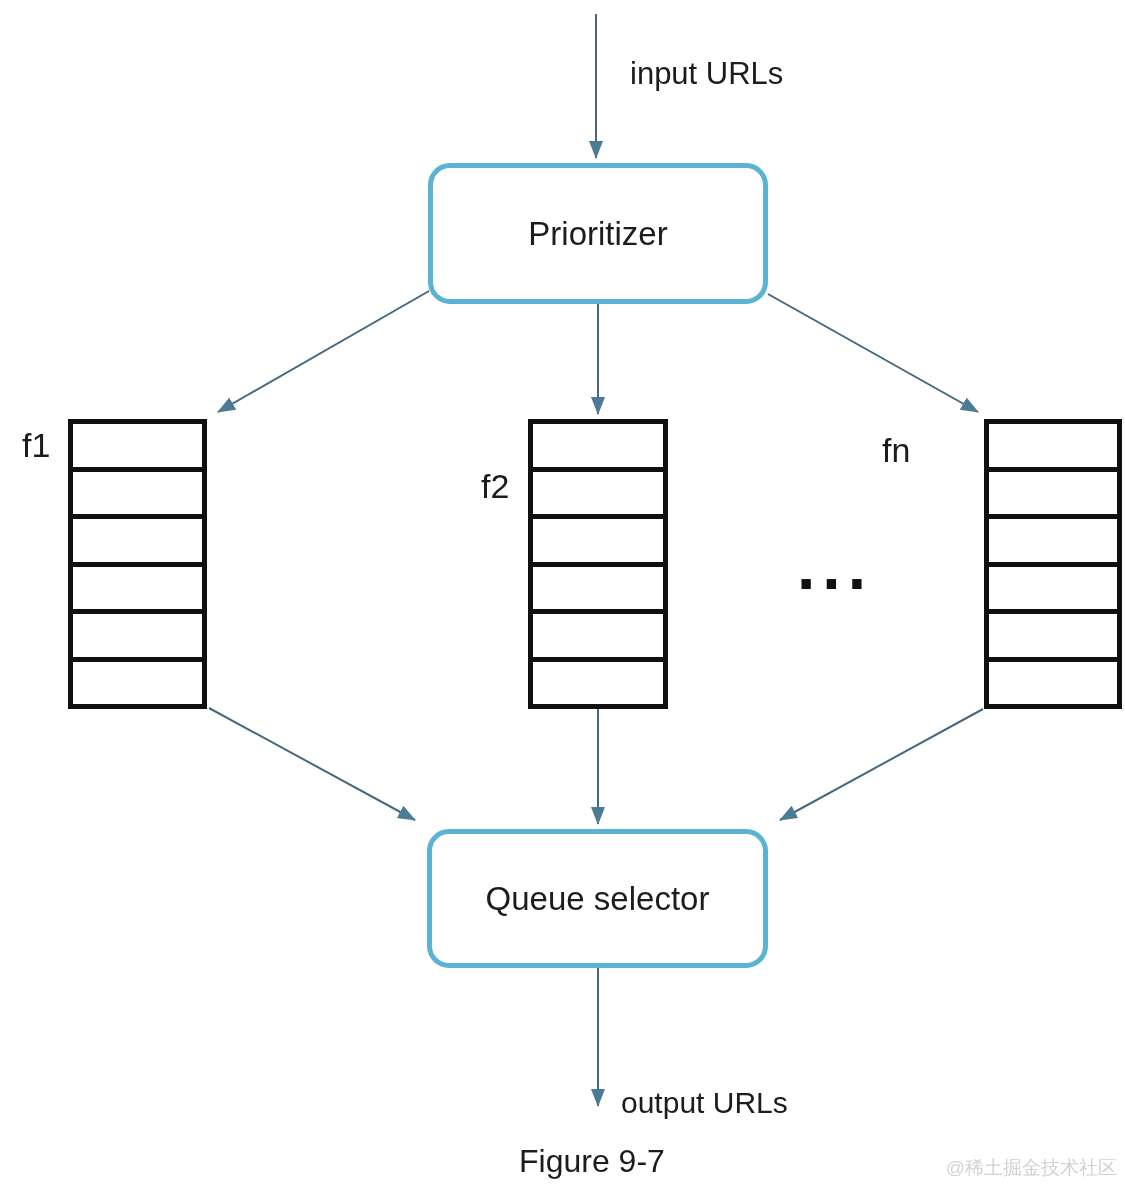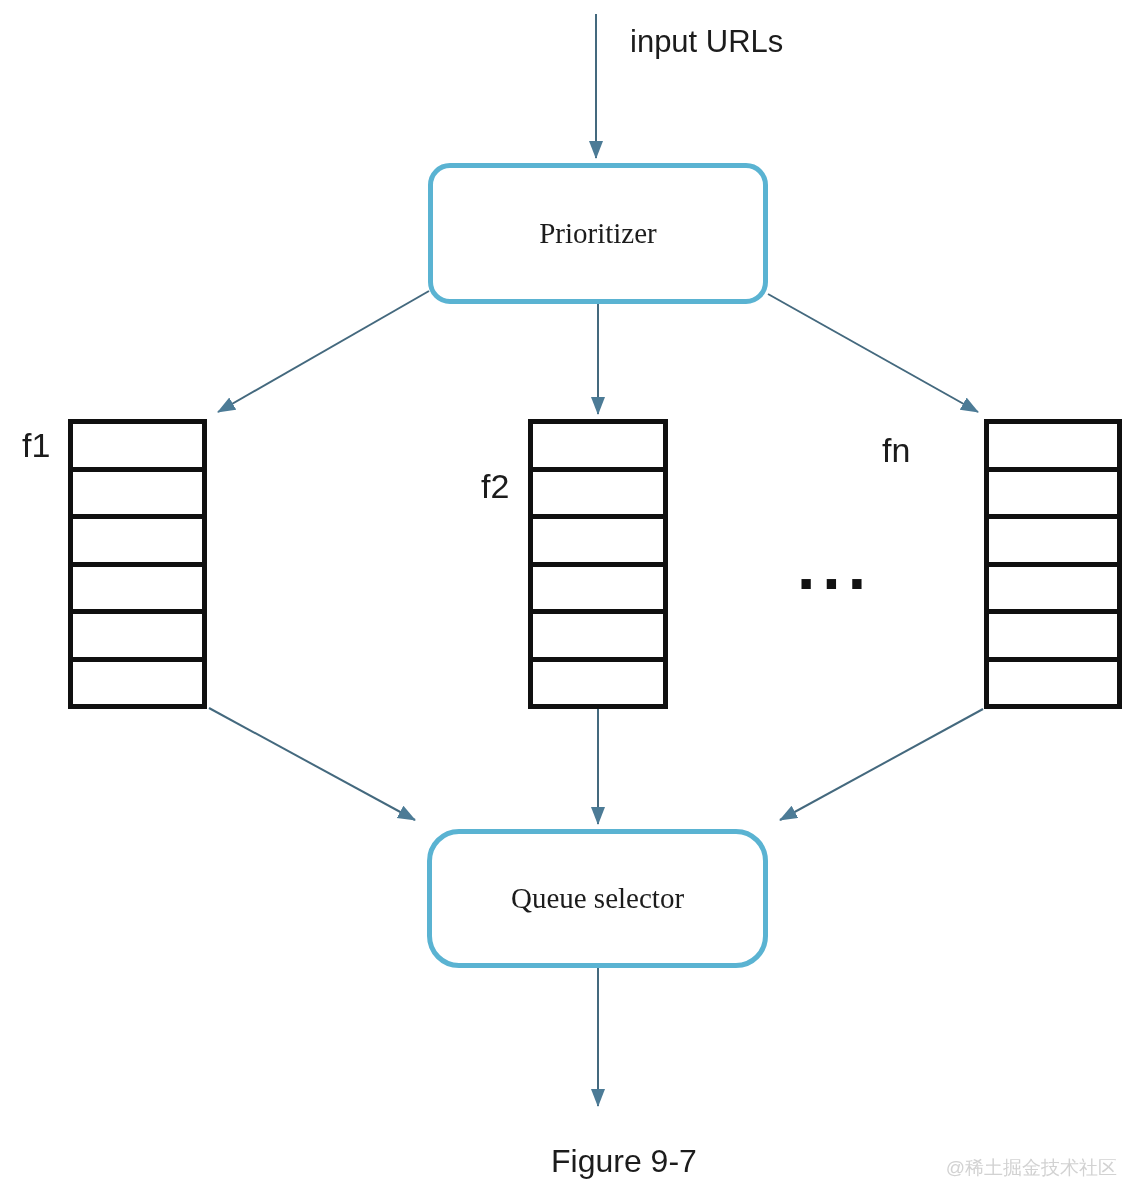--- a/index.html
+++ b/index.html
@@ -20,52 +20,51 @@
     color:var(--text);
   }
   .arrow-layer{position:absolute;left:0;top:0;width:1125px;height:1186px;}
   .arrow-layer line{stroke:var(--arrow);stroke-width:2;}
   .node{
     position:absolute;
     background:#ffffff;
     border:5px solid var(--accent);
     border-radius:22px;
     display:flex;align-items:center;justify-content:center;
-    font-size:29px;
+    font-size:33px;
     box-sizing:border-box;
-    font-family:Liberation Serif, serif;
   }
   .prioritizer{left:428px;top:163px;width:340px;height:141px;}
-  .selector{left:427px;top:829px;width:341px;height:139px;border-radius:32px;}
+  .selector{left:427px;top:829px;width:341px;height:139px;}
   .queue{
     position:absolute;
     width:139px;height:290px;
     border:5px solid var(--queue-border);
     box-sizing:border-box;
     background:#ffffff;
     display:flex;flex-direction:column;
   }
   .queue .cell{flex:1;border-bottom:5px solid var(--queue-border);background:#ffffff;}
   .queue .cell:last-child{border-bottom:none;}
   .queue-f1{left:68px;top:419px;}
   .queue-f2{left:528px;top:419px;width:140px;}
   .queue-fn{left:984px;top:419px;width:138px;}
-  .flow-label{position:absolute;font-size:31px;white-space:nowrap;}
+  .flow-label{position:absolute;font-size:31px;white-space:nowrap;margin-top:32px;}
   .input-label{left:630px;top:24px;}
   .output-label{left:621px;top:1054px;font-size:30px;}
   .queue-label{position:absolute;font-size:34px;}
   .label-f1{left:22px;top:426px;}
   .label-f2{left:481px;top:427px;margin-top:40px;}
   .label-fn{left:882px;top:431px;}
   .ellipsis{
     position:absolute;left:797px;top:533px;
     font-size:66px;font-weight:700;letter-spacing:7px;
     line-height:1;color:#111;
   }
-  .caption{position:absolute;left:519px;top:1143px;font-size:32px;margin-left:32px;}
+  .caption{position:absolute;left:519px;top:1143px;font-size:32px;}
   .watermark{
     position:absolute;right:8px;top:1155px;
     font-size:19px;color:var(--watermark);white-space:nowrap;
   }
 </style>
 </head>
 <body>
 
 <div class="canvas">
 
@@ -120,18 +119,19 @@
       <div class="cell"></div>
       <div class="cell"></div>
       <div class="cell"></div>
       <div class="cell"></div>
     </div>
 
   <div class="node selector">
     <span>Queue selector</span>
   </div>
 
+  <div class="flow-label output-label">output URLs</div>
 
   <div class="caption">Figure 9-7</div>
 
   <div class="watermark">@稀土掘金技术社区</div>
 
 </div>
 
 </body></html>

